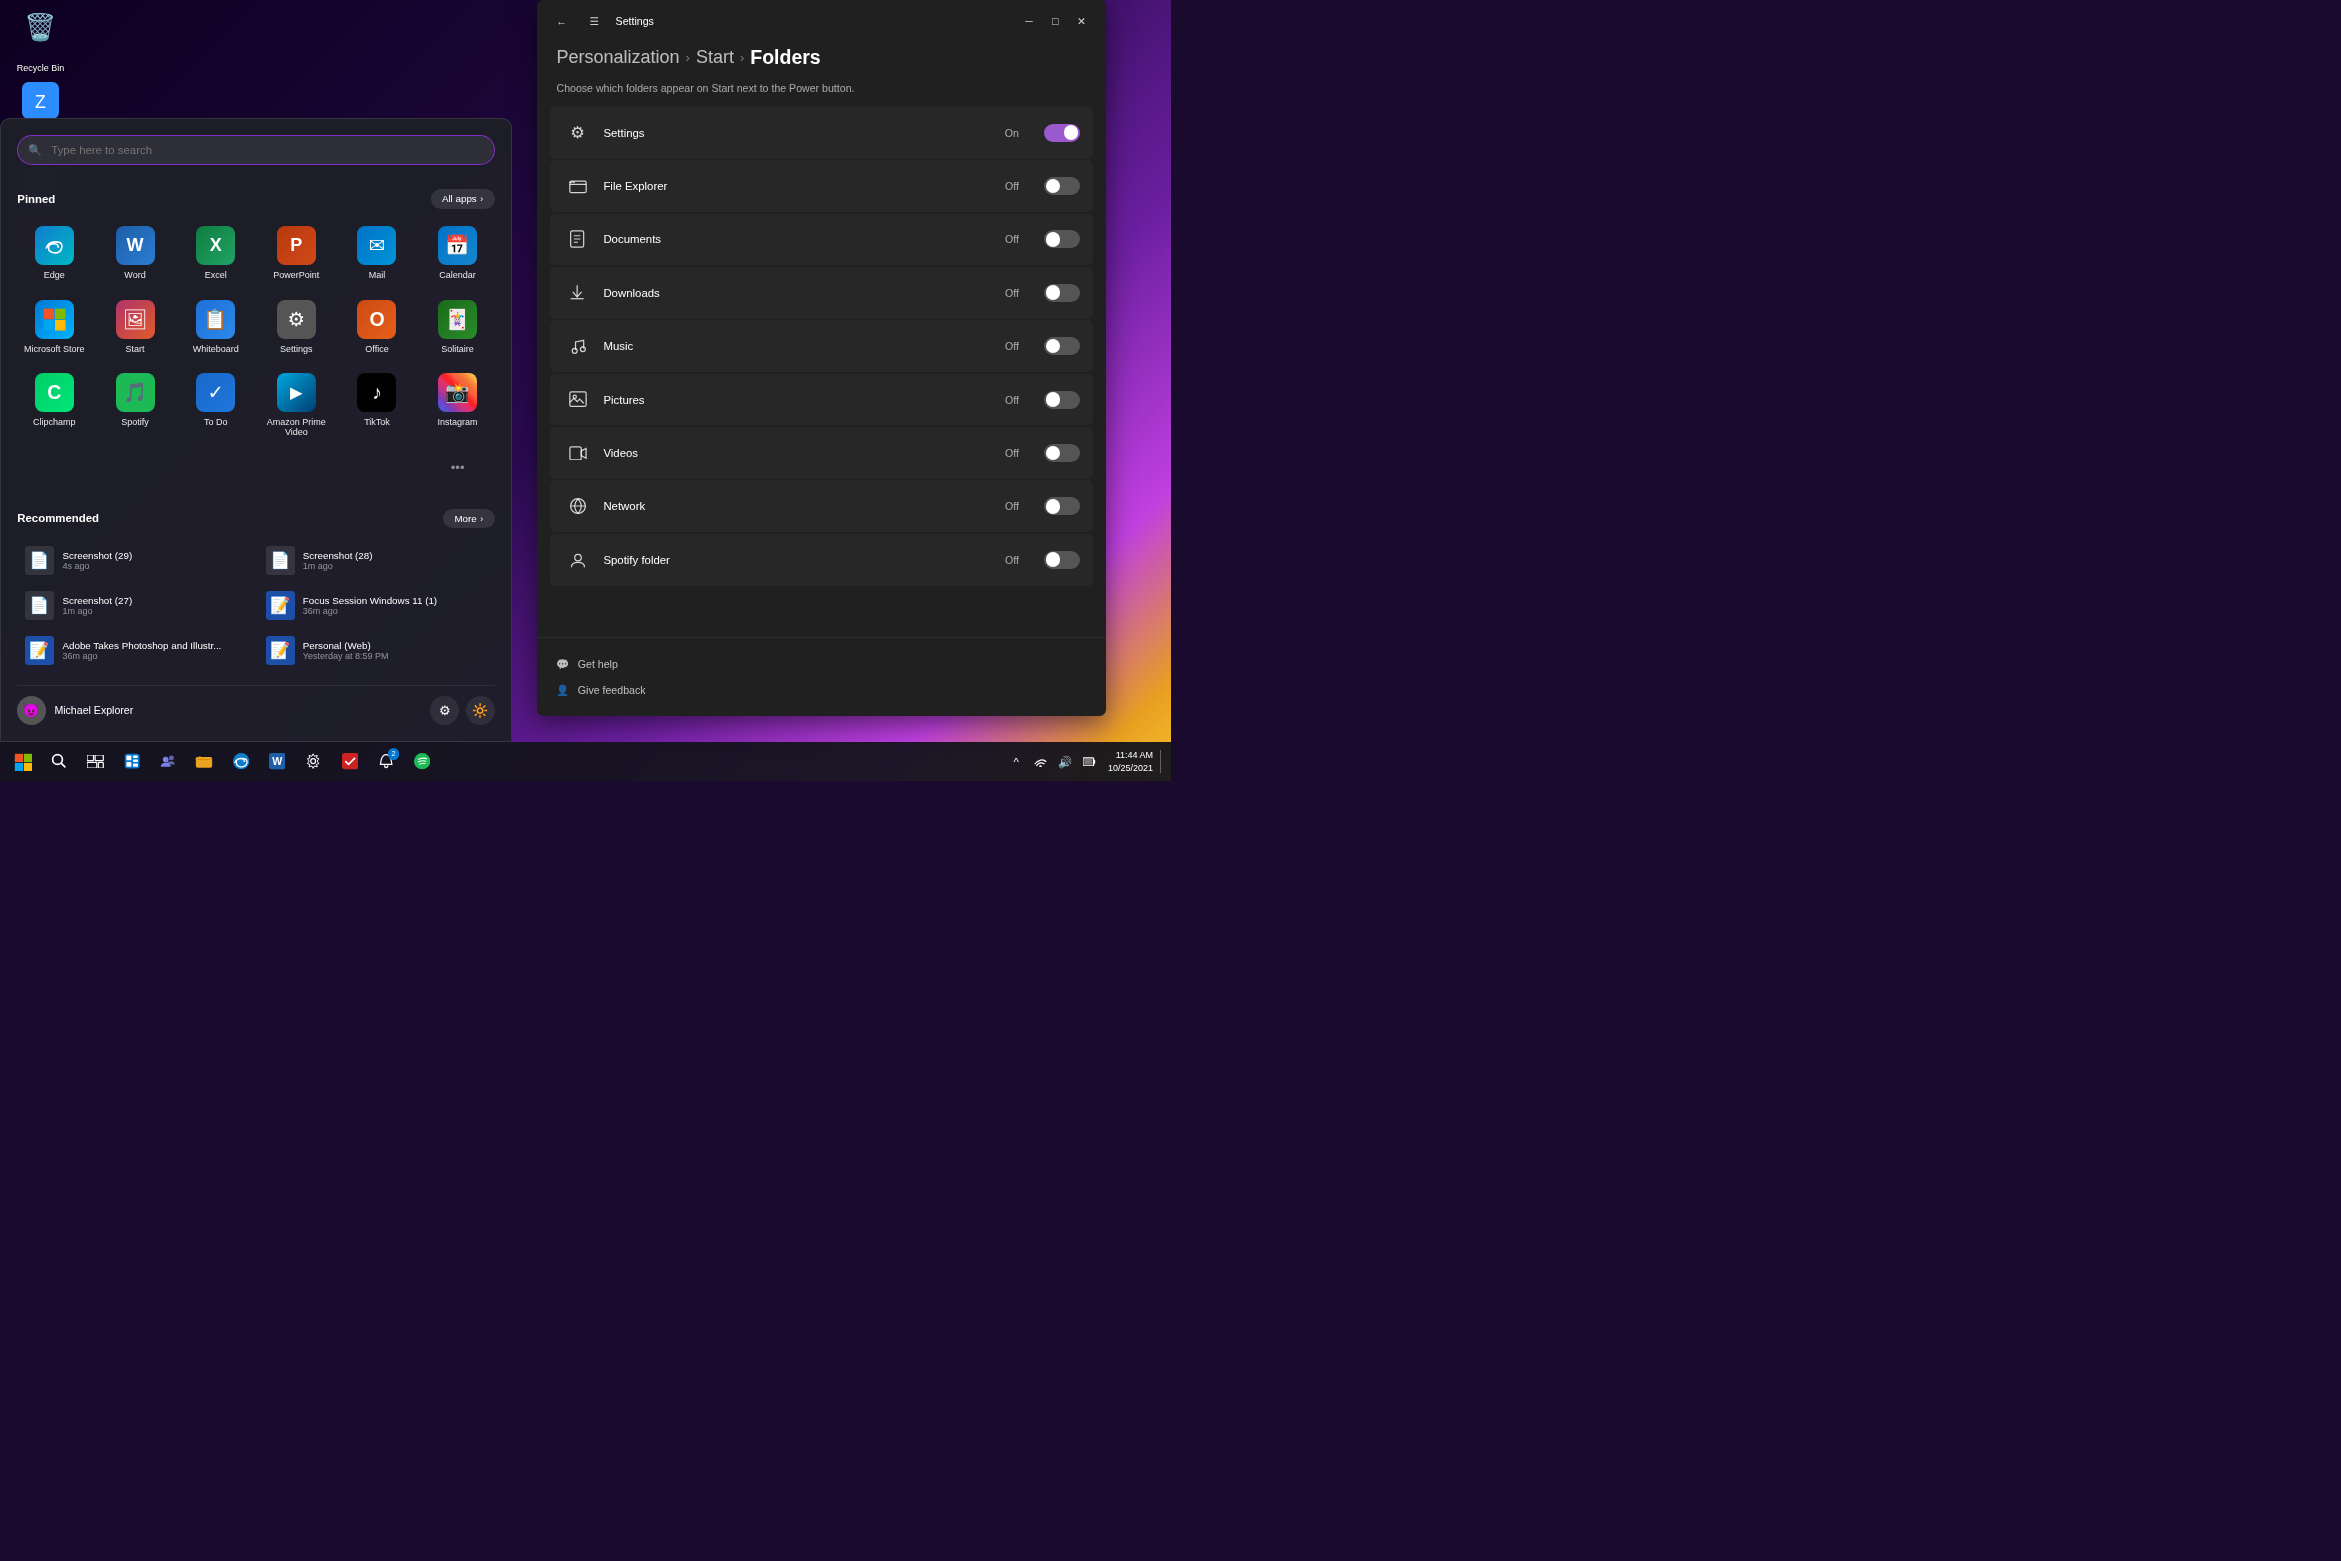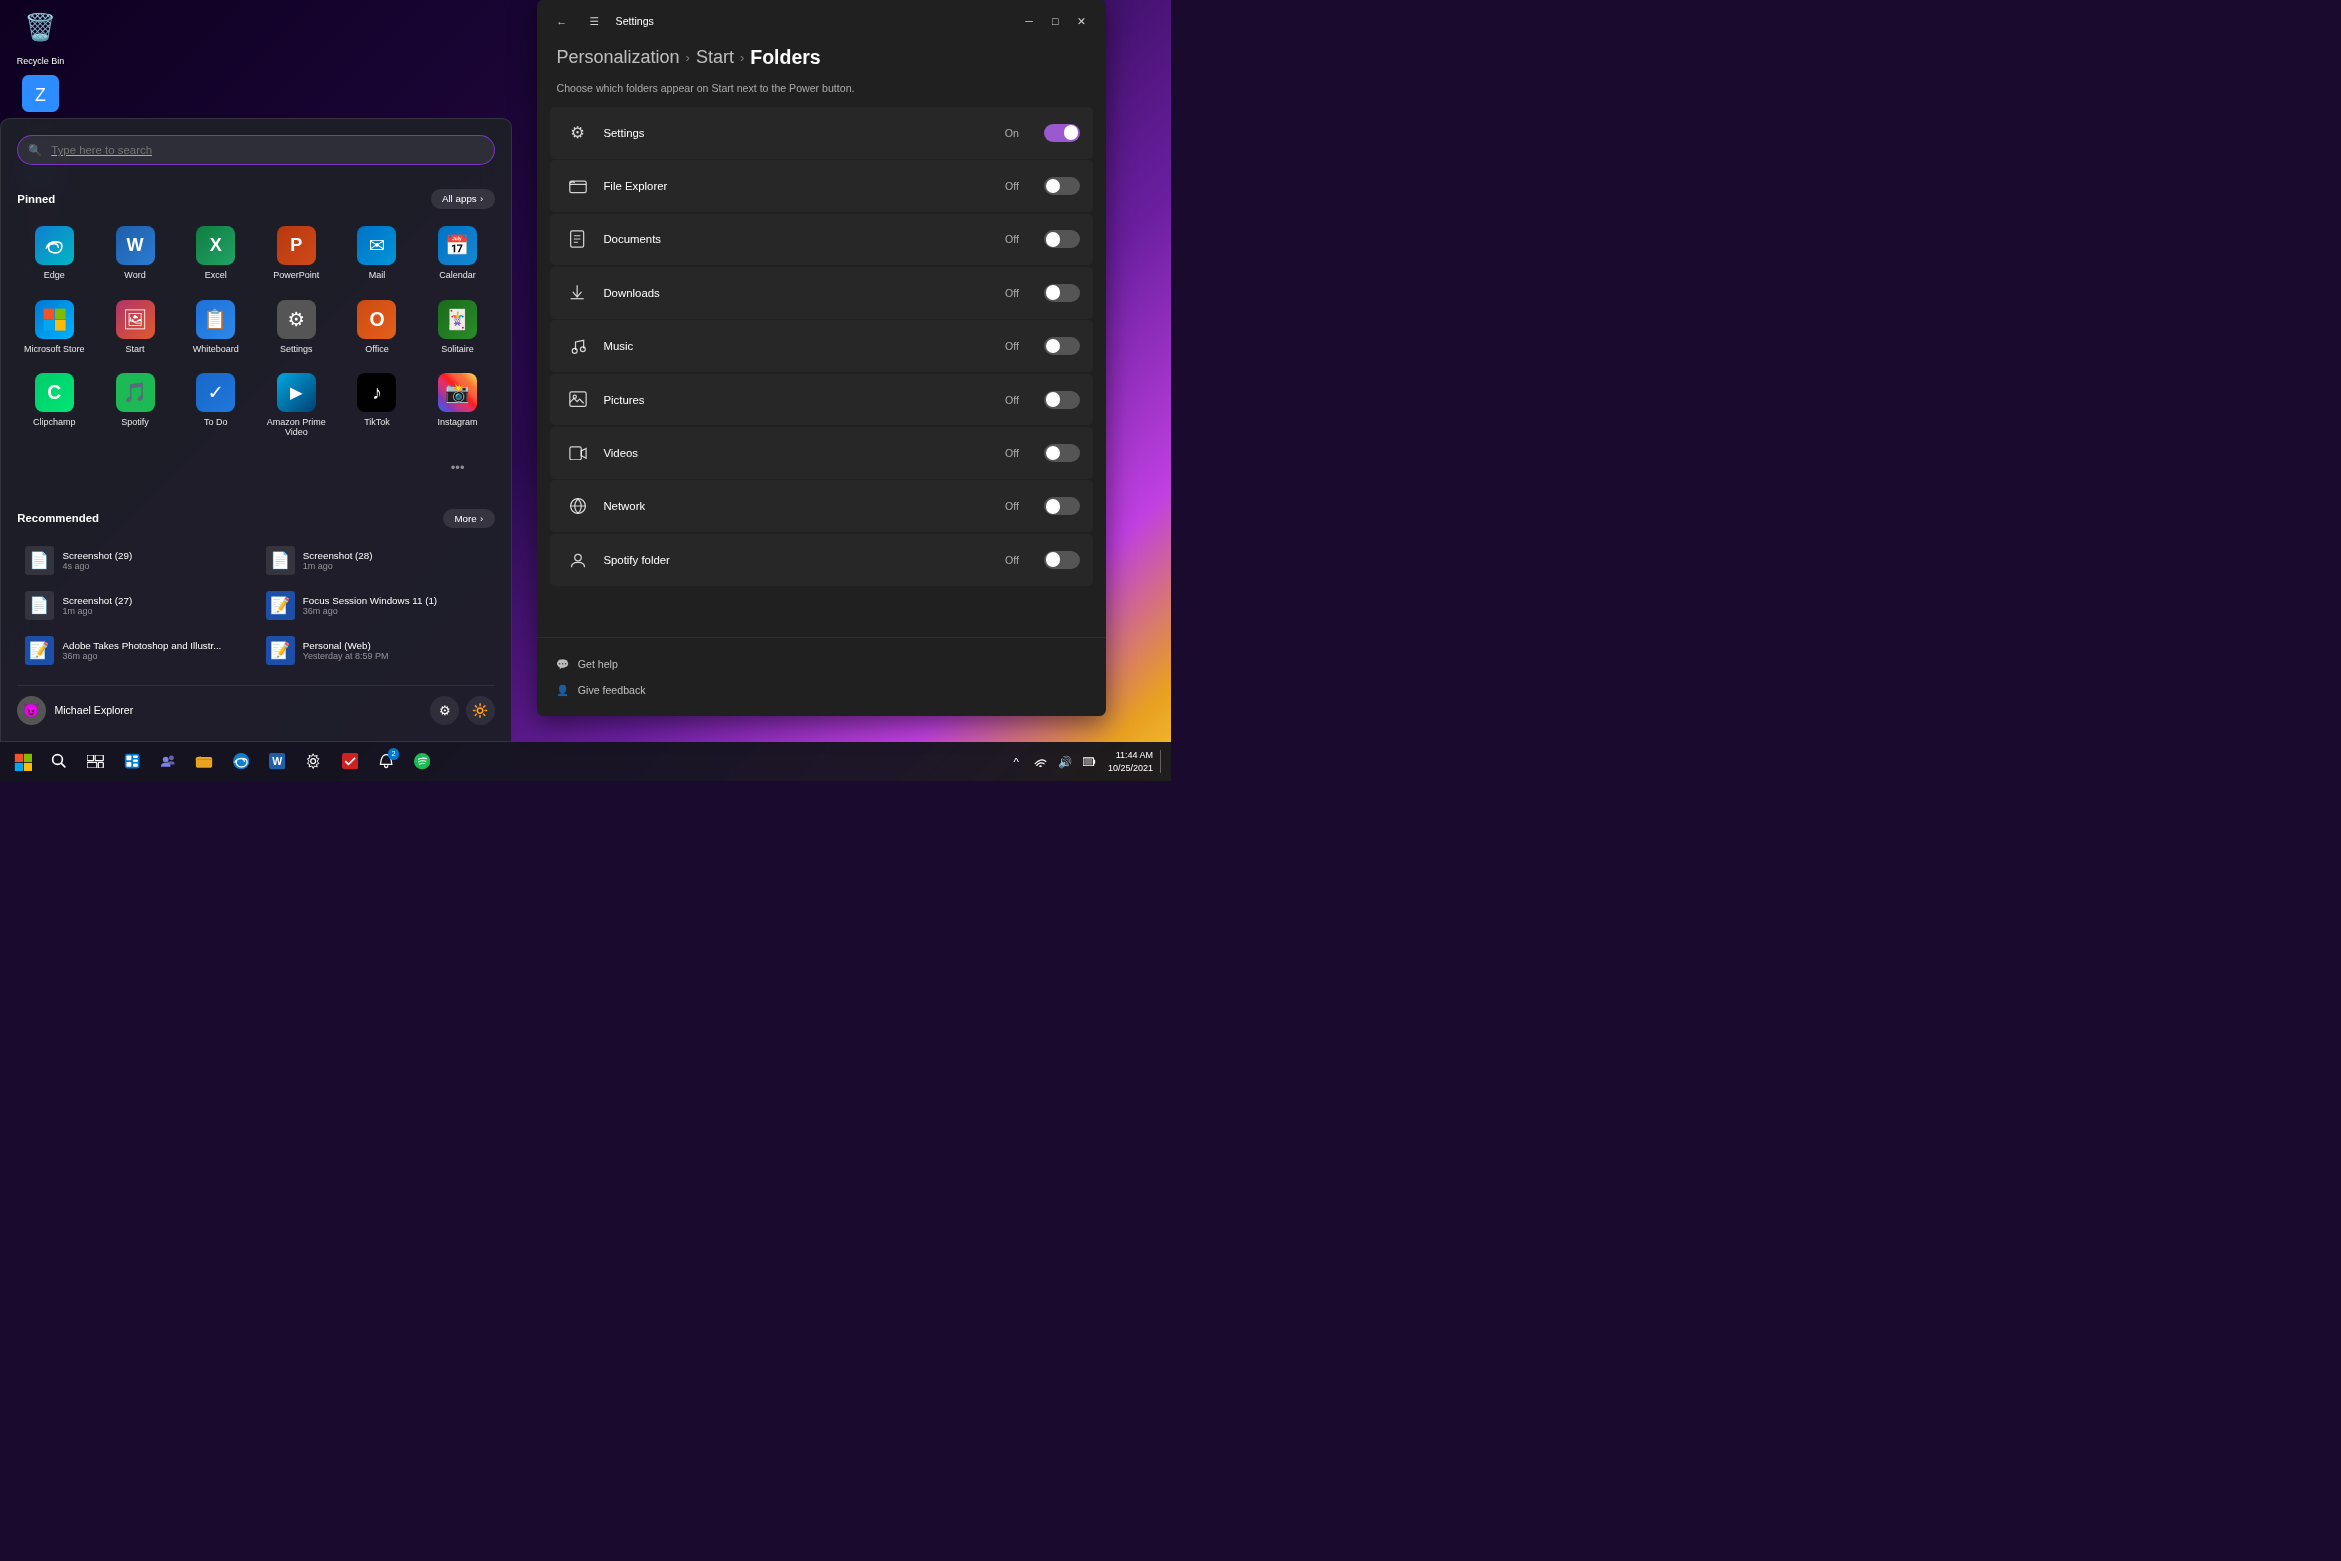--- a/index.html
+++ b/index.html
@@ -40,21 +40,21 @@
       height: 39px;
       display: flex;
       align-items: center;
       justify-content: center;
       font-size: 26px;
     }
     .desktop-icon-label {
       color: white;
       font-size: 9px;
       text-align: center;
-      margin-top: 9px;
+      margin-top: 16px;
       text-shadow: 0.8px 0.8px 1.6px rgba(0,0,0,0.8);
     }
 
     
     .taskbar {
       position: absolute;
       bottom: 0; left: 0;
       width: 100%;
       height: 39px;
       background: rgba(20, 20, 30, 0.95);
@@ -136,21 +136,20 @@
     }
     .search-input-el {
       width: 100%;
       background: rgba(255,255,255,0.08);
       border: 1.2px solid rgba(147,51,234,0.8);
       border-radius: 16.3px;
       padding: 8.1px 16.3px 8.1px 33px;
       color: rgba(255,255,255,0.6);
       font-size: 11.4px;
       outline: none;
-      text-decoration: underline;
     }
 
     .section-header {
       display: flex;
       justify-content: space-between;
       align-items: center;
       margin-bottom: 11.4px;
       margin-top: 24px;
     }
     .section-title {

